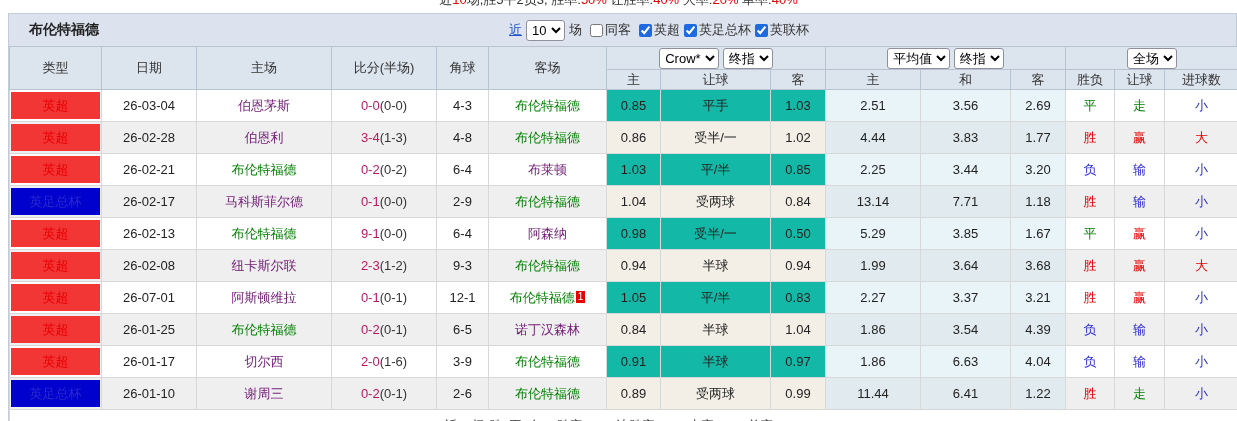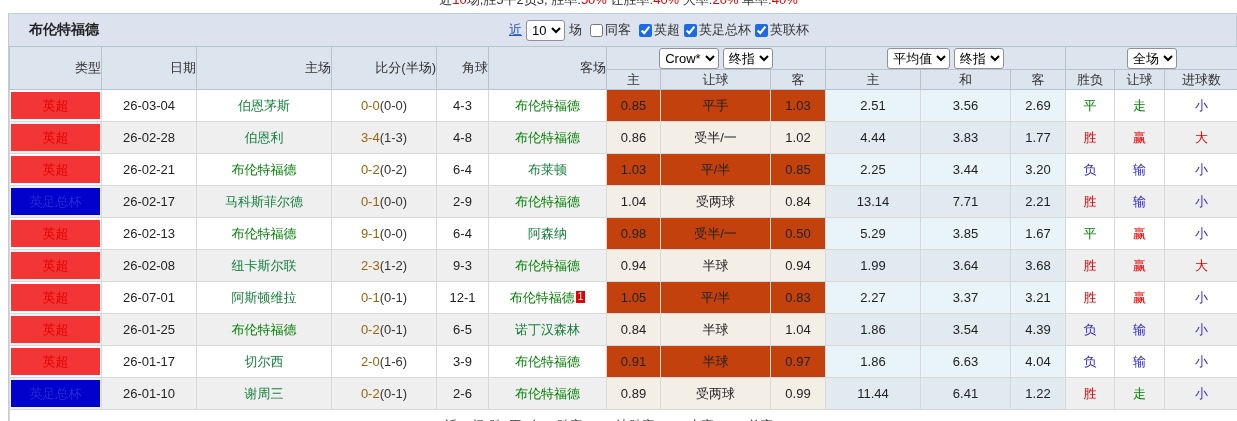--- a/index.html
+++ b/index.html
@@ -22,39 +22,39 @@
     background:#fff;padding:0 1px;}
   .chk{display:inline-flex;align-items:center;gap:1px;margin-left:4px;}
   .chk input{width:13px;height:13px;margin:0 1px 0 0;accent-color:#1e6ae1;}
   .checkgroup{display:inline-flex;align-items:center;}
 
   
   table{border-collapse:collapse;table-layout:fixed;width:1229px;background:#fff;font-size:13px;}
   th{border:1px solid #b8c3d2;background:#dce4ee;font-weight:normal;color:#333;padding:0;}
   thead tr.h1 th{height:22px;}
   thead tr.h2 th{height:19px;}
-  th[rowspan]{height:auto;text-align:right;}
+  th[rowspan]{height:auto;}
   td{border:1px solid #d8d8d8;text-align:center;padding:0;height:29px;color:#222;overflow:hidden;}
   tbody tr:nth-child(even) td{background:#efefef;}
   
-  td.c-odds{background:#c2410c;}
+  td.c-odds{background:#14b8a6;}
   tbody tr:nth-child(even) td.c-odds{background:#f3eee6;}
   td.c-avg{background:#e9f4f8;}
   tbody tr:nth-child(even) td.c-avg{background:#e1ebef;}
   
   td.c-type{padding:1px;}
   .badge{display:block;height:27px;line-height:27px;color:#fff;font-size:13px;}
   .badge.t-red{background:#f23535;}
   .badge.t-blue{background:#0101cd;}
   
   .t-red{color:#e60000;}
   .t-green{color:#008000;}
   .t-blue{color:#2a2ad0;}
-  .t-dark{color:#15803d;}
-  .ft{color:#a16207;}
+  .t-dark{color:#701a75;}
+  .ft{color:#be185d;}
   .ht{color:#333;}
   .mini{display:inline-block;background:#e60000;color:#fff;font-size:10px;line-height:12px;
     padding:0 2px;margin-left:1px;vertical-align:2px;}
   .mini:empty{display:none;}
   
   tfoot td{height:32px;background:#fff;font-size:13px;}
 </style>
 </head>
 <body>
 
@@ -234,21 +234,21 @@
     </td>
     <td>2-9</td>
     <td>
       <span class="t-green">布伦特福德</span>
     </td>
     <td class="c-odds">1.04</td>
     <td class="c-odds">受两球</td>
     <td class="c-odds">0.84</td>
     <td class="c-avg">13.14</td>
     <td class="c-avg">7.71</td>
-    <td class="c-avg">2.21</td>
+    <td class="c-avg">1.18</td>
     <td class="t-red">胜</td>
     <td class="t-blue">输</td>
     <td class="t-blue">小</td>
   </tr>
         <tr>
     <td class="c-type">
       <span class="badge t-red">英超</span>
     </td>
     <td>26-02-13</td>
     <td class="t-green">布伦特福德</td>

